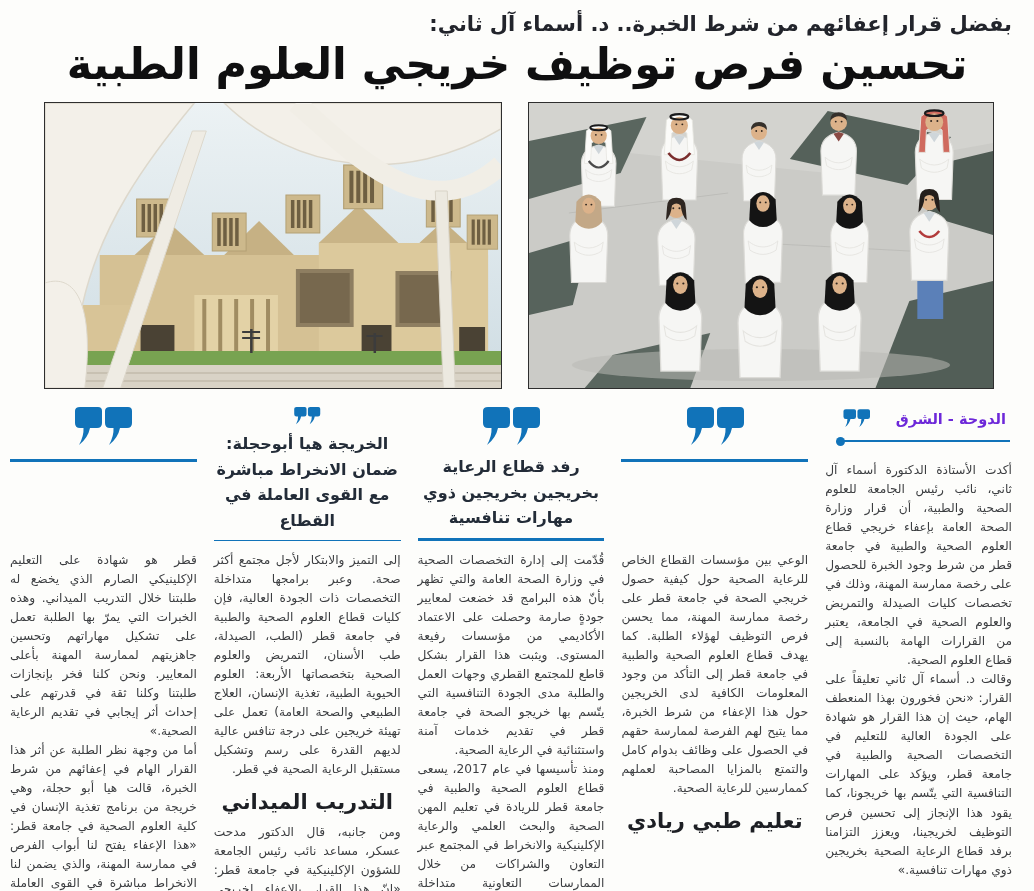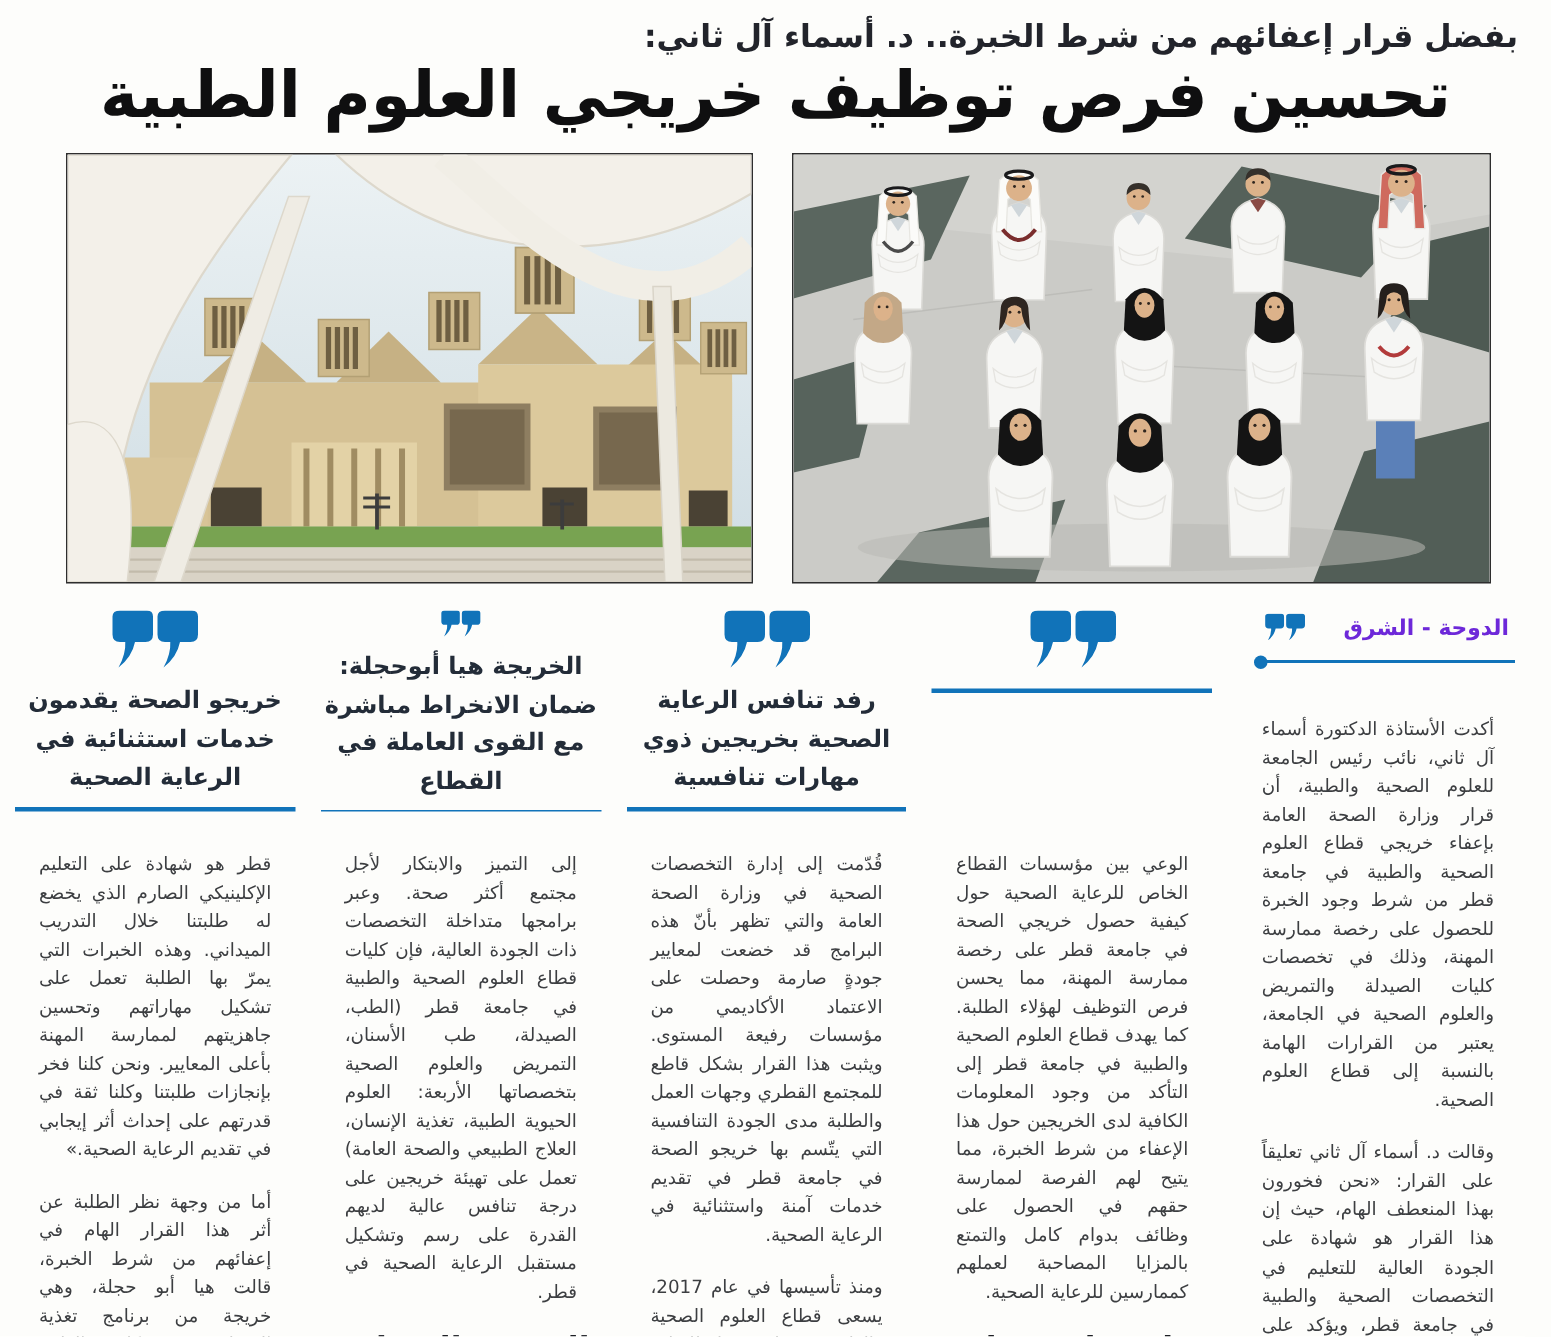--- a/index.html
+++ b/index.html
@@ -43,21 +43,21 @@
   .quote-block{height:138px;display:flex;flex-direction:column;align-items:center;}
   .quote-icon{margin:4px auto 6px;}
   .quote-text{
     flex:1;display:flex;align-items:center;text-align:center;
     font-size:16px;font-weight:bold;color:#232c38;line-height:1.6;
   }
   .quote-rule{width:100%;height:3px;background:#1173b9;margin:6px 0 0;}
   
   .body-text{padding-top:10px;}
   .body-text p{
-    margin:16px;text-align:justify;
+    margin:0;text-align:justify;
     font-size:12.2px;line-height:1.56;color:#3c3e41;
   }
   .subhead{
     text-align:center;font-size:21px;font-weight:bold;color:#1d1f24;
     margin:11px 0 9px;
   }
 </style>
 </head>
 <body>
 
@@ -254,21 +254,21 @@
     </div>
 
     <div class="col">
       <div class="quote-block">
         <svg class="quote-icon" width="58" height="40" viewBox="0 0 58 40">
           <g fill="#1173b9">
             <path d="M6,0 H24 Q28,0 28,4 V16 Q28,21 23,21 H16 Q14,31 5,38 Q10,29 9.5,21 H6 Q1,21 1,16 V4 Q1,0 6,0 Z"></path>
             <path transform="translate(30,0)" d="M6,0 H24 Q28,0 28,4 V16 Q28,21 23,21 H16 Q14,31 5,38 Q10,29 9.5,21 H6 Q1,21 1,16 V4 Q1,0 6,0 Z"></path>
           </g>
         </svg>
-        <div class="quote-text">رفد تنافس الرعاية الصحية بخريجين ذوي مهارات تنافسية</div>
+        <div class="quote-text">رفد قطاع الرعاية بخريجين بخريجين ذوي مهارات تنافسية</div>
         <div class="quote-rule"></div>
       </div>
       <div class="body-text">
         <p>قُدّمت إلى إدارة التخصصات الصحية في وزارة الصحة العامة والتي تظهر بأنّ هذه البرامج قد خضعت لمعايير جودةٍ صارمة وحصلت على الاعتماد الأكاديمي من مؤسسات رفيعة المستوى. ويثبت هذا القرار بشكل قاطع للمجتمع القطري وجهات العمل والطلبة مدى الجودة التنافسية التي يتّسم بها خريجو الصحة في جامعة قطر في تقديم خدمات آمنة واستثنائية في الرعاية الصحية.</p>
         <p>ومنذ تأسيسها في عام 2017، يسعى قطاع العلوم الصحية والطبية في جامعة قطر للريادة في تعليم المهن الصحية والبحث العلمي والرعاية الإكلينيكية والانخراط في المجتمع عبر التعاون والشراكات من خلال الممارسات التعاونية متداخلة التخصصات. ويهدف إلى تعزيز ثقة الأفراد وتقوية عزيمتهم، مما يقود</p>
       </div>
     </div>
 
     <div class="col">
       <div class="quote-block">
@@ -289,21 +289,20 @@
     </div>
 
     <div class="col">
       <div class="quote-block">
         <svg class="quote-icon" width="58" height="40" viewBox="0 0 58 40">
           <g fill="#1173b9">
             <path d="M6,0 H24 Q28,0 28,4 V16 Q28,21 23,21 H16 Q14,31 5,38 Q10,29 9.5,21 H6 Q1,21 1,16 V4 Q1,0 6,0 Z"></path>
             <path transform="translate(30,0)" d="M6,0 H24 Q28,0 28,4 V16 Q28,21 23,21 H16 Q14,31 5,38 Q10,29 9.5,21 H6 Q1,21 1,16 V4 Q1,0 6,0 Z"></path>
           </g>
         </svg>
-        <div class="quote-text">خريجو الصحة يقدمون خدمات استثنائية في الرعاية الصحية</div>
         <div class="quote-rule"></div>
       </div>
       <div class="body-text">
         <p>قطر هو شهادة على التعليم الإكلينيكي الصارم الذي يخضع له طلبتنا خلال التدريب الميداني. وهذه الخبرات التي يمرّ بها الطلبة تعمل على تشكيل مهاراتهم وتحسين جاهزيتهم لممارسة المهنة بأعلى المعايير. ونحن كلنا فخر بإنجازات طلبتنا وكلنا ثقة في قدرتهم على إحداث أثر إيجابي في تقديم الرعاية الصحية.»</p>
         <p>أما من وجهة نظر الطلبة عن أثر هذا القرار الهام في إعفائهم من شرط الخبرة، قالت هيا أبو حجلة، وهي خريجة من برنامج تغذية الإنسان في كلية العلوم الصحية في جامعة قطر: «هذا الإعفاء يفتح لنا أبواب الفرص في ممارسة المهنة، والذي يضمن لنا الانخراط مباشرة في القوى العاملة في الرعاية الصحية وإحداث أثر ذي معنى، ويغرس في نفوسنا الثقة كممارسين للرعاية الصحية في المستقبل، ويعزّز قيمة التعليم الصحي الذي نخضع له».</p>
       </div>
     </div>
 
   </div>
 </div>

